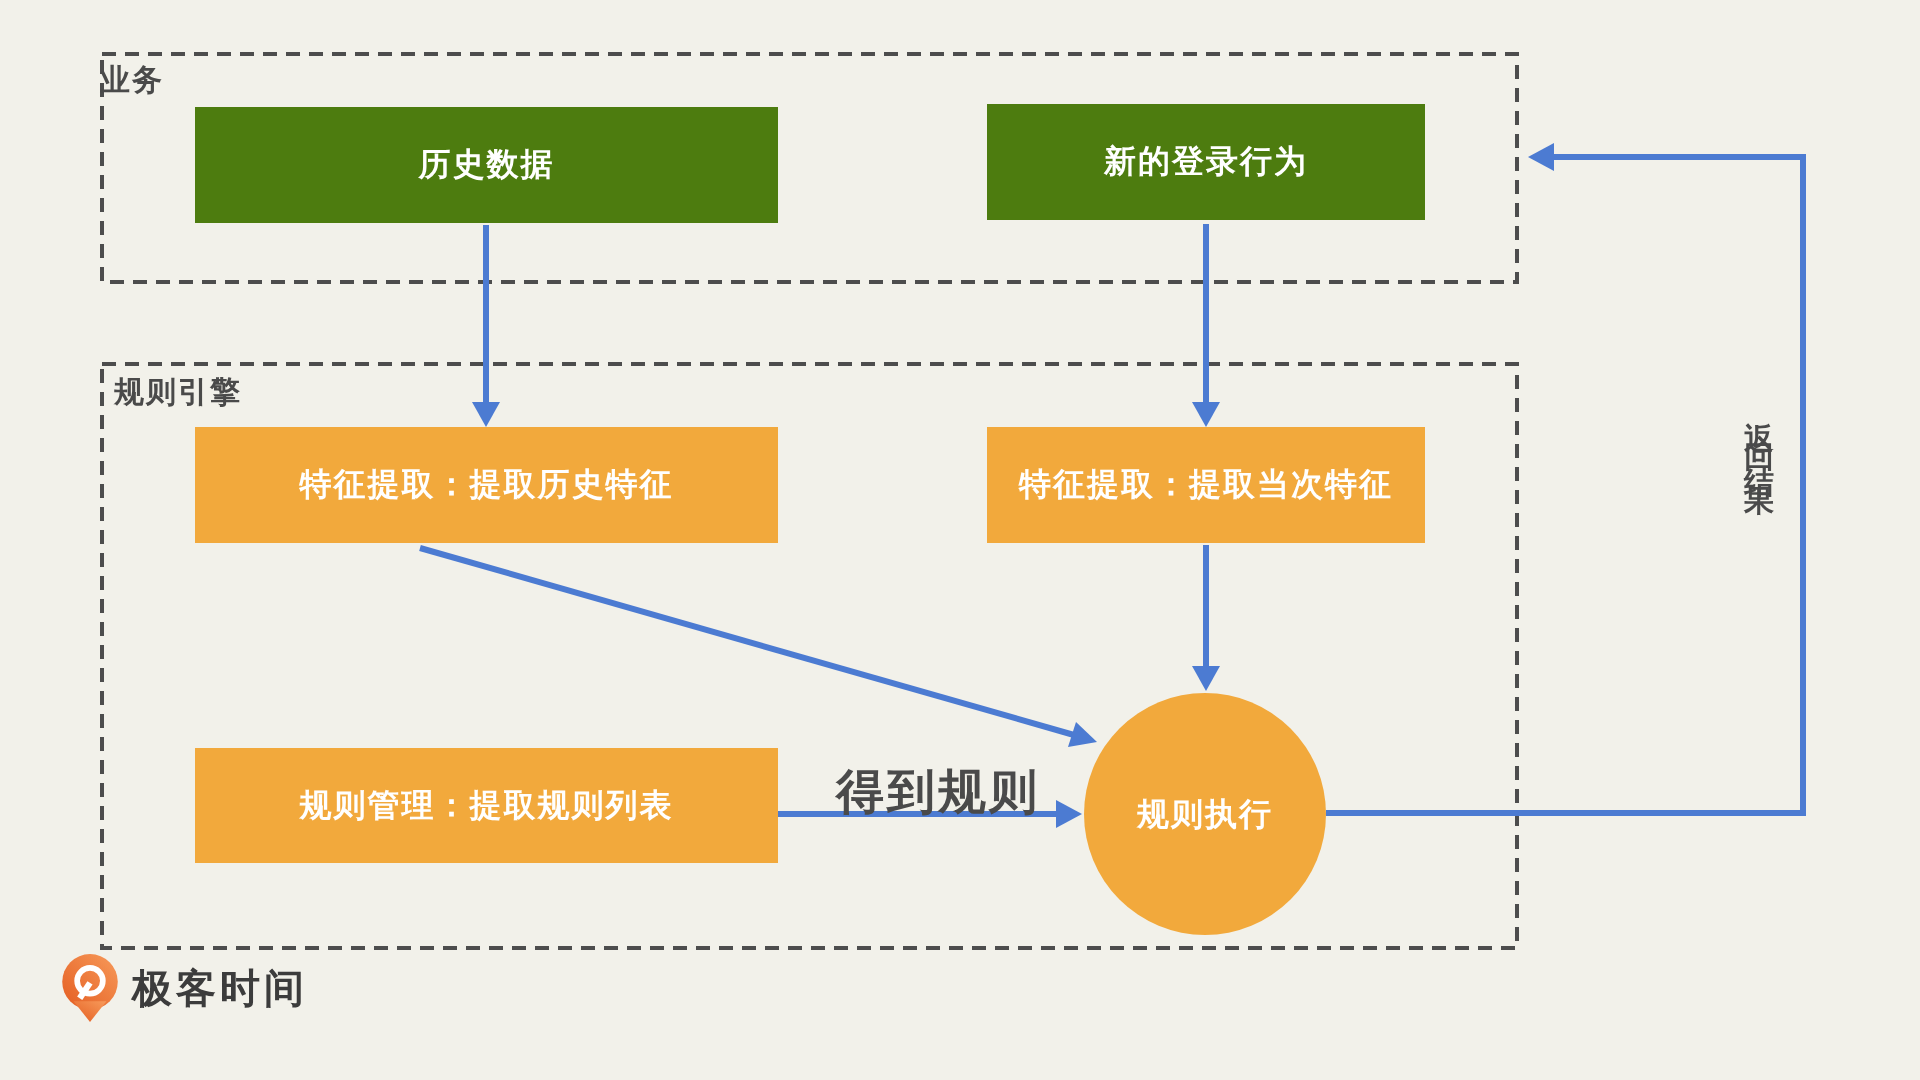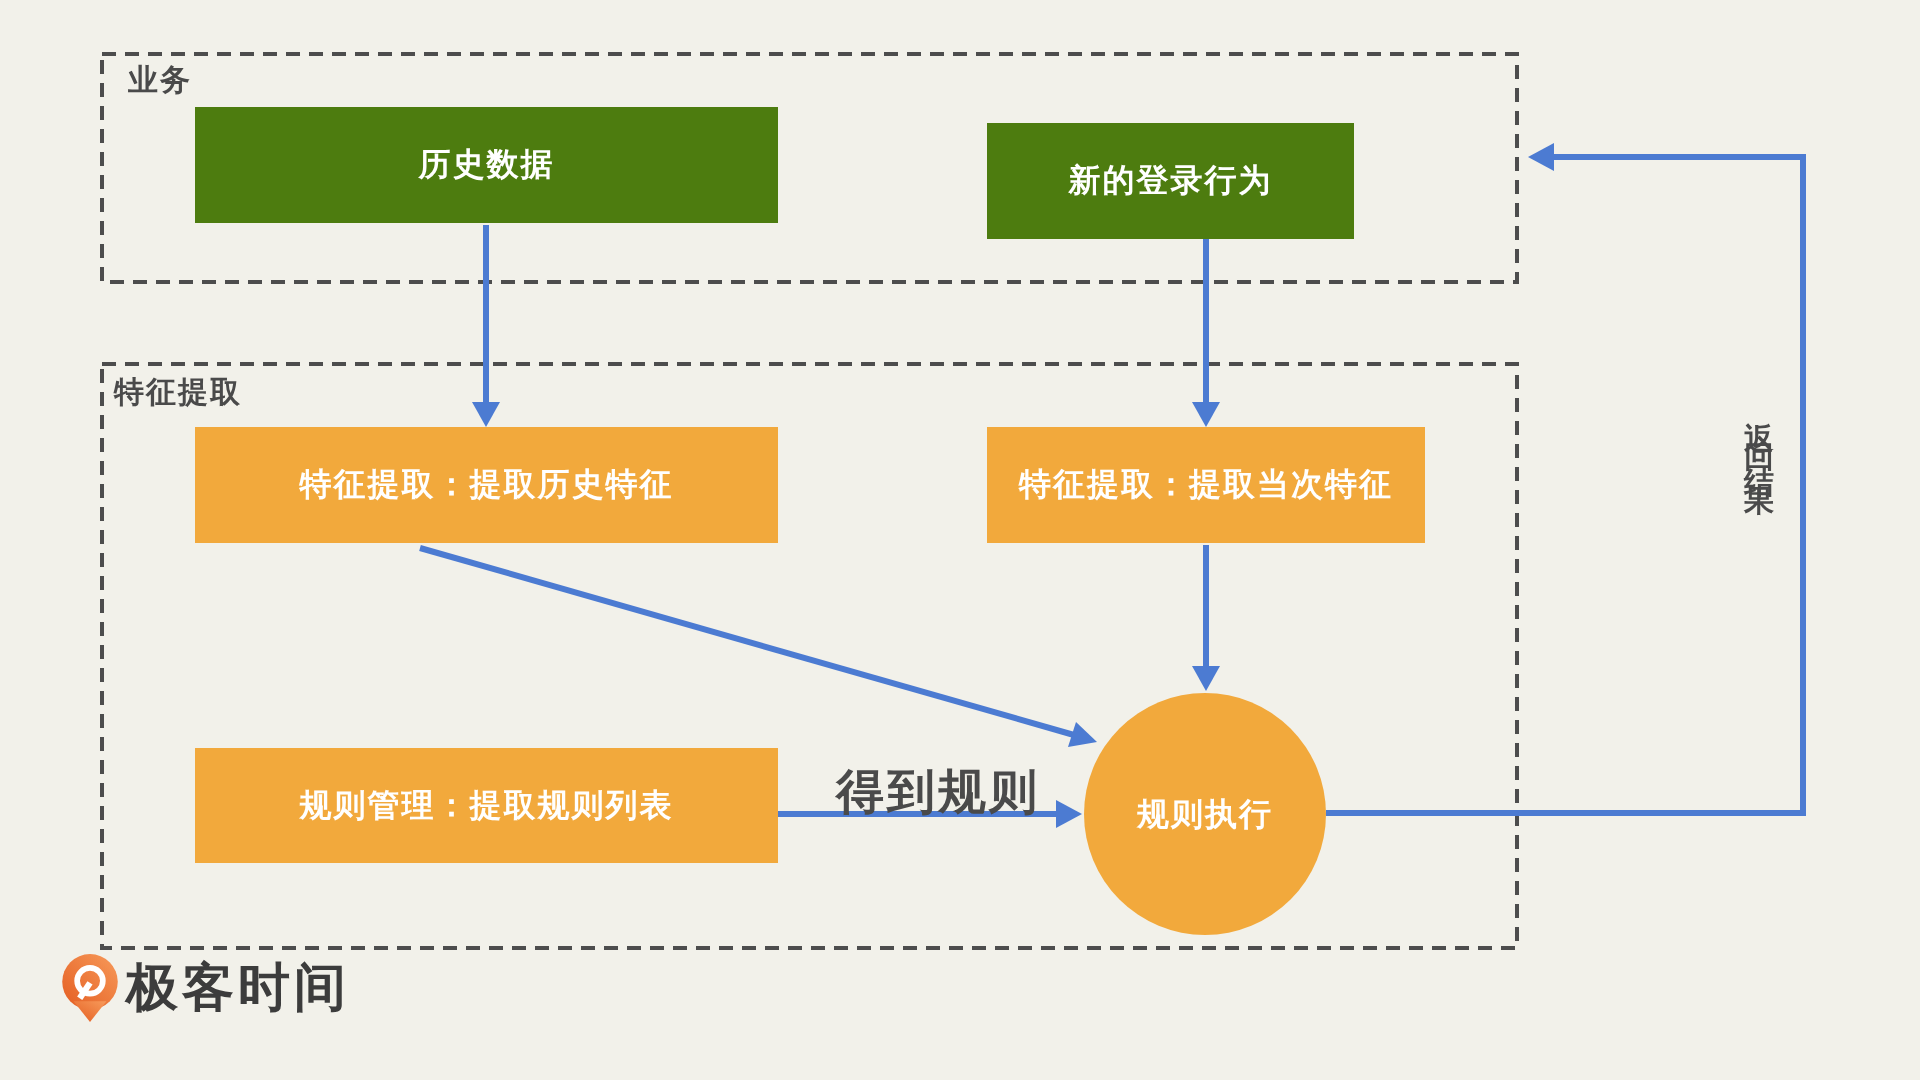--- a/index.html
+++ b/index.html
@@ -30,22 +30,22 @@
     position:absolute;color:#4a4a4a;font-size:48px;font-weight:600;
     letter-spacing:3px;
   }
   .edge-label.vertical{
     writing-mode:vertical-rl;letter-spacing:22px;font-size:30px;
   }
   .footer-logo{
     position:absolute;left:58px;top:952px;display:flex;align-items:center;
   }
   .footer-logo .logo-text{
-    color:#3c3c3c;font-size:52px;font-weight:600;letter-spacing:4px;
-    margin-left:4px;
+    color:#3c3c3c;font-size:40px;font-weight:600;letter-spacing:4px;
+    margin-left:10px;
   }
 </style>
 </head>
 <body>
 
 <div class="stage">
 
   <svg class="layer" width="1920" height="1080" viewBox="0 0 1920 1080">
 
     <rect x="102" y="54" width="1415" height="228" fill="none" stroke="#4d4d4d" stroke-width="4" stroke-dasharray="14 9"></rect>
@@ -75,26 +75,26 @@
       <line x1="778" y1="814" x2="1058" y2="814" stroke="#4c7bd2" stroke-width="6"></line>
       <polygon points="1082,814 1056,800 1056,828" fill="#4c7bd2"></polygon>
     </g>
 
     <g>
       <polyline points="1326,813 1803,813 1803,157 1552,157" fill="none" stroke="#4c7bd2" stroke-width="6"></polyline>
       <polygon points="1528,157 1554,143 1554,171" fill="#4c7bd2"></polygon>
     </g>
   </svg>
 
-  <div class="group-label" style="left:128px;top:60px;">业务</div>
-  <div class="group-label" style="left:114px;top:372px;">特征提取</div>
+  <div class="group-label" style="left:100px;top:60px;">业务</div>
+  <div class="group-label" style="left:114px;top:372px;">规则引擎</div>
 
   <div class="node blue" style="left:195px;top:107px;width:583px;height:116px;">历史数据</div>
 
-  <div class="node blue" style="left:987px;top:123px;width:367px;height:116px;">新的登录行为</div>
+  <div class="node blue" style="left:987px;top:104px;width:438px;height:116px;">新的登录行为</div>
 
   <div class="node orange" style="left:195px;top:427px;width:583px;height:116px;">特征提取：提取历史特征</div>
 
   <div class="node orange" style="left:195px;top:748px;width:583px;height:115px;">规则管理：提取规则列表</div>
 
   <div class="node orange" style="left:987px;top:427px;width:438px;height:116px;">特征提取：提取当次特征</div>
 
   <div class="node circle" style="left:1084px;top:693px;width:242px;height:242px;">
     <span>规则</span>
     <span>执行</span>

